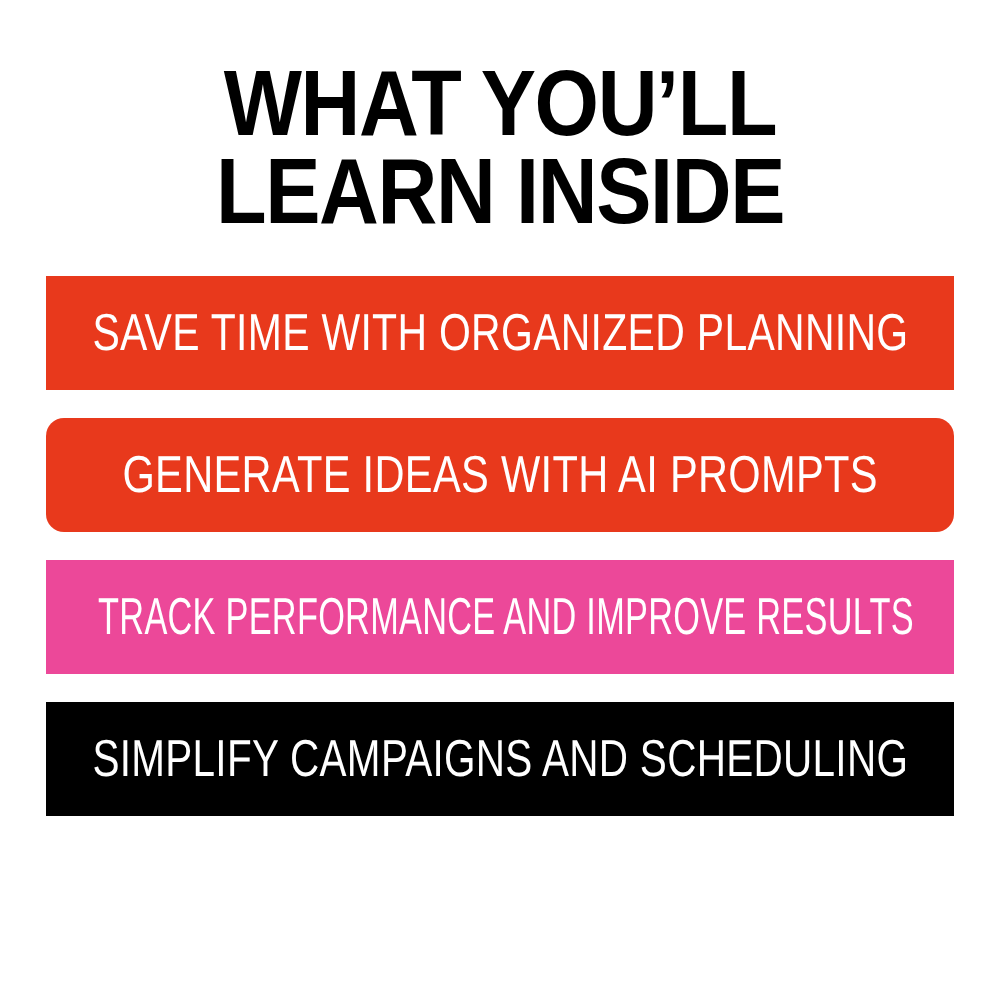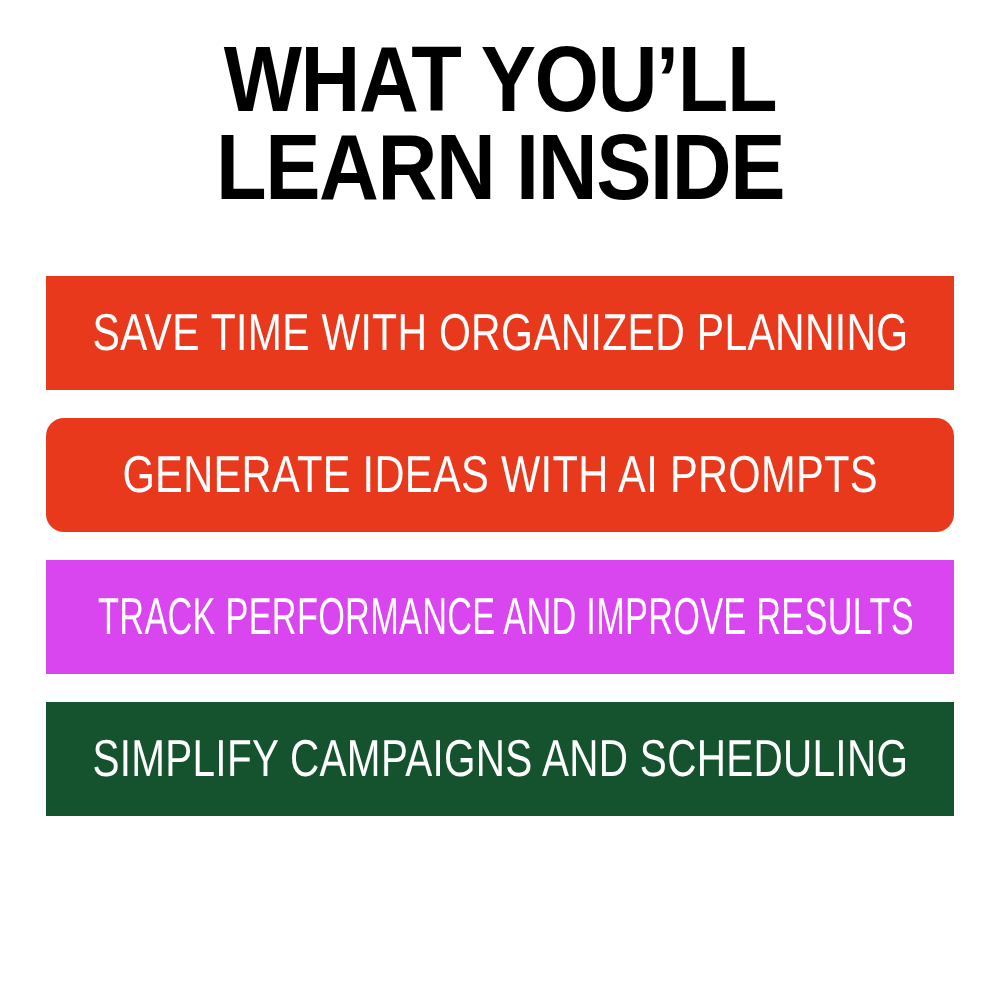--- a/index.html
+++ b/index.html
@@ -19,21 +19,21 @@
     background: #ffffff;
     overflow: hidden;
     box-sizing: border-box;
   }
 
   
   .heading {
     position: absolute;
     left: 0;
     right: 0;
-    top: 36px;
+    top: 60px;
     text-align: center;
     padding: 0 30px;
     box-sizing: border-box;
   }
 
   .heading-line {
     display: block;
     font-family: "Liberation Sans", sans-serif;
     font-weight: 700;
     color: #000000;
@@ -106,23 +106,23 @@
 
     <div class="bar" style="background: rgb(232, 57, 28);">
       <span class="bar-label" style="color: rgb(255, 255, 255); transform: scaleX(0.787);">SAVE TIME WITH ORGANIZED PLANNING</span>
     </div>
 
 
     <div class="bar" style="background: rgb(232, 57, 28); border-radius: 18px;">
       <span class="bar-label" style="color: rgb(255, 255, 255); transform: scaleX(0.8);">GENERATE IDEAS WITH AI PROMPTS</span>
     </div>
 
-    <div class="bar" style="background: #d946ef; padding-left: 12px;">
+    <div class="bar" style="background: #ec4899; padding-left: 12px;">
       <span class="bar-label" style="color: rgb(255, 255, 255); transform: scaleX(0.66);">TRACK PERFORMANCE AND IMPROVE RESULTS</span>
     </div>
 
-    <div class="bar" style="background: #14532d;">
+    <div class="bar" style="background: #000000;">
       <span class="bar-label" style="color: rgb(255, 255, 255); transform: scaleX(0.778);">SIMPLIFY CAMPAIGNS AND SCHEDULING</span>
     </div>
 
   </div>
 
 </div>
 
 </body></html>

